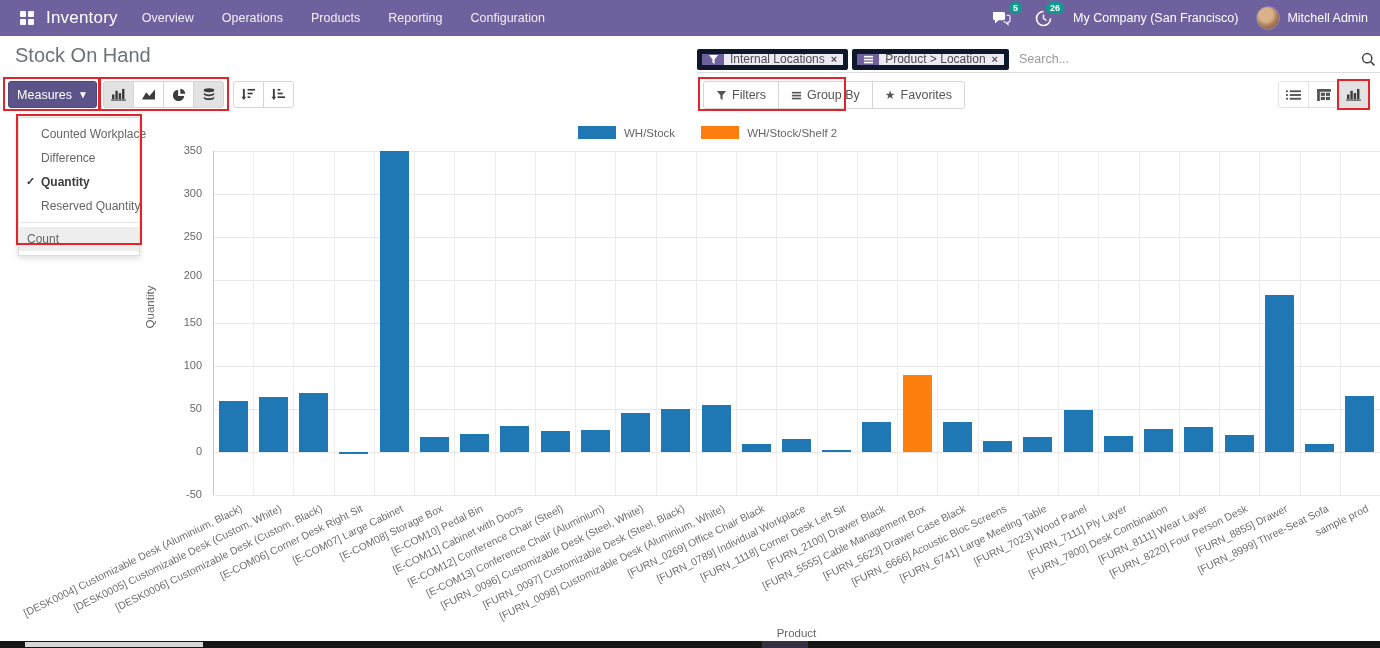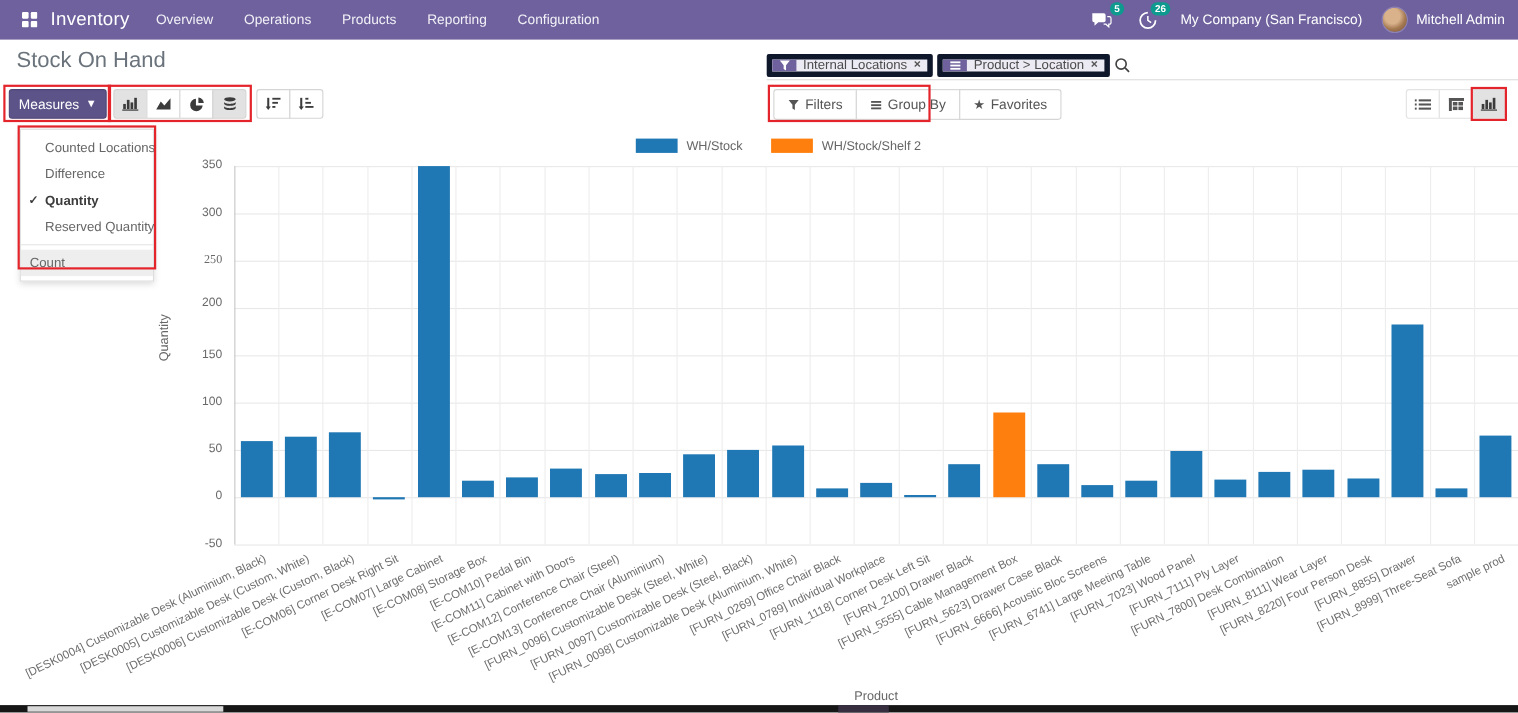--- a/index.html
+++ b/index.html
@@ -135,20 +135,21 @@
       <span class="facet-ico">
         <svg width="11" height="11" viewBox="0 0 12 12">
             <rect x="1" y="2" width="10" height="1.8" fill="#fff"></rect>
             <rect x="1" y="5.2" width="10" height="1.8" fill="#fff"></rect>
             <rect x="1" y="8.4" width="10" height="1.8" fill="#fff"></rect>
           </svg>
       </span>
       <span class="facet-label">Product &gt; Location</span>
       <span class="facet-x">×</span>
     </div>
+    <input id="search-input" placeholder="Search..." style="">
     <span id="search-glass">
       <svg width="15" height="15" viewBox="0 0 15 15">
           <circle cx="6.2" cy="6.2" r="4.6" fill="none" stroke="#444" stroke-width="1.5"></circle>
           <path d="M9.8 9.8l3.6 3.6" stroke="#444" stroke-width="1.6"></path>
         </svg>
     </span>
   </div>
 
   <div id="measures-btn">
     <span>Measures</span>
@@ -253,35 +254,35 @@
           <rect x="1" y="7" width="2.6" height="5" fill="#3c3c3c"></rect>
           <rect x="4.6" y="3" width="2.6" height="9" fill="#3c3c3c"></rect>
           <rect x="8.2" y="5.5" width="2.6" height="6.5" fill="#3c3c3c"></rect>
           <rect x="11.8" y="1" width="2.6" height="11" fill="#3c3c3c"></rect>
           <rect x="0" y="12.4" width="16" height="1.2" fill="#3c3c3c"></rect>
         </svg>
     </div>
   </div>
 
   <ul id="measures-menu">
-    <li>Counted Locations</li>
+    <li>Counted Workplace</li>
     <li>Difference</li>
     <li class="checked"><span class="check">✓</span><span>Quantity</span></li>
     <li>Reserved Quantity</li>
     <li class="menu-divider"></li>
     <li class="highlight">Count</li>
   </ul>
 
   <div id="chart">
       <div class="hgrid" style="top: 151px; left: 213px; width: 1167px;"></div>
       <div class="ytick" style="top: 144px;">350</div>
       <div class="hgrid" style="top: 194px; left: 213px; width: 1167px;"></div>
       <div class="ytick" style="top: 187px;">300</div>
       <div class="hgrid" style="top: 237px; left: 213px; width: 1167px;"></div>
-      <div class="ytick" style="top: 230px; font-family: Liberation Serif, serif;">250</div>
+      <div class="ytick" style="top: 230px;">250</div>
       <div class="hgrid" style="top: 280px; left: 213px; width: 1167px;"></div>
       <div class="ytick" style="top: 269px;">200</div>
       <div class="hgrid" style="top: 323px; left: 213px; width: 1167px;"></div>
       <div class="ytick" style="top: 316px;">150</div>
       <div class="hgrid" style="top: 366px; left: 213px; width: 1167px;"></div>
       <div class="ytick" style="top: 359px;">100</div>
       <div class="hgrid" style="top: 409px; left: 213px; width: 1167px;"></div>
       <div class="ytick" style="top: 402px;">50</div>
       <div class="hgrid" style="top: 452px; left: 213px; width: 1167px;"></div>
       <div class="ytick" style="top: 445px;">0</div>

